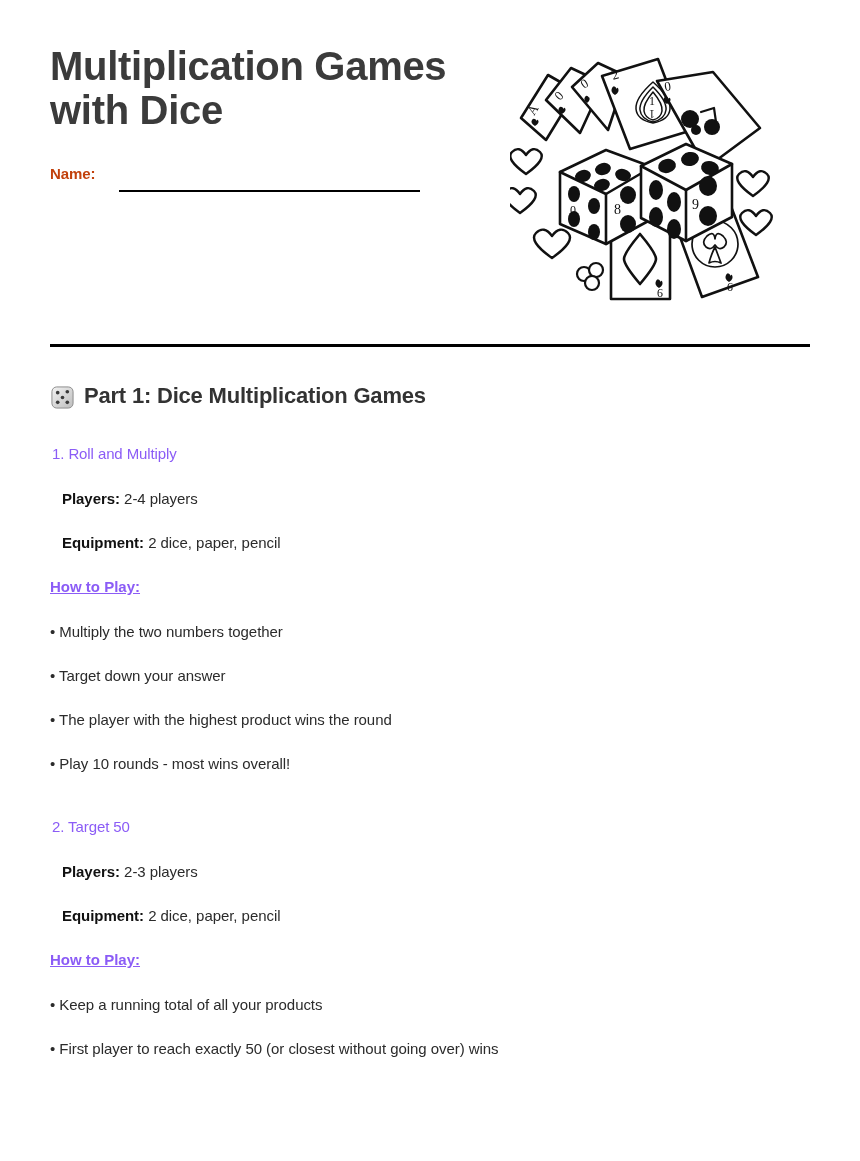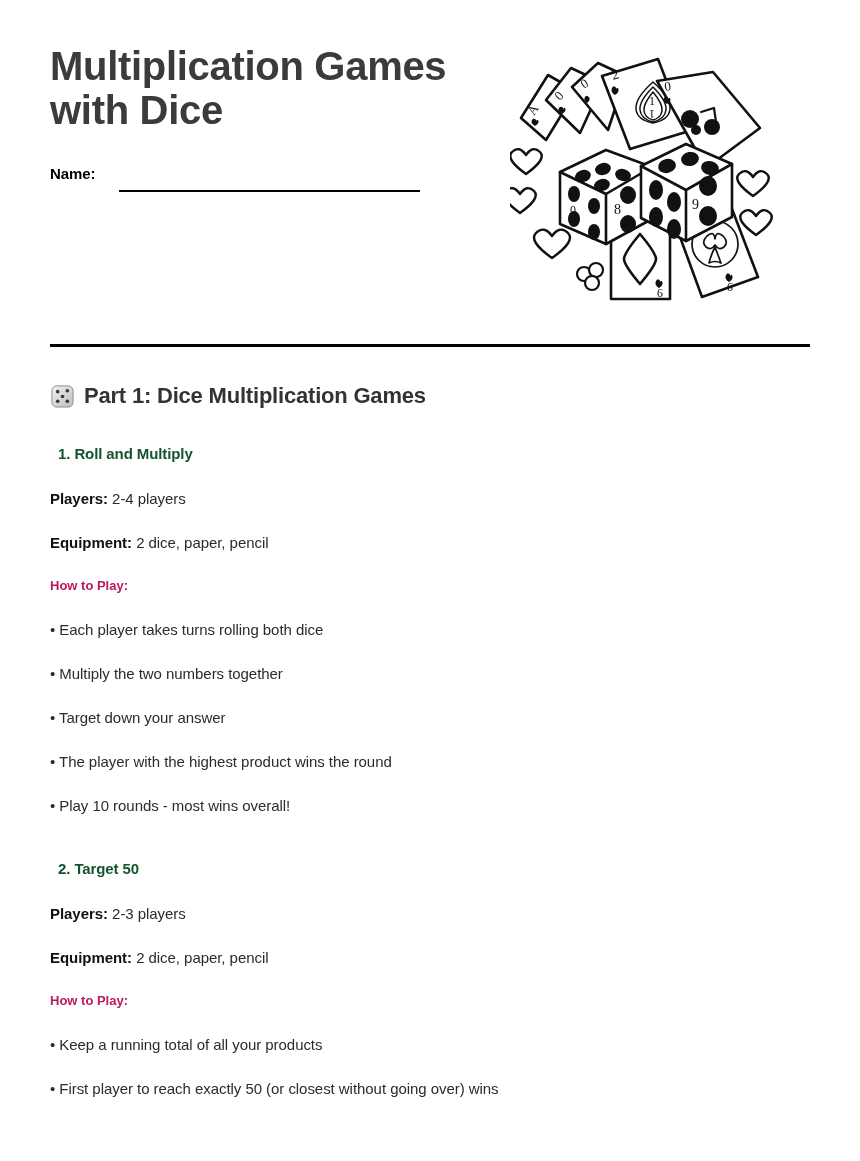--- a/index.html
+++ b/index.html
@@ -51,21 +51,21 @@
   .field-row {
     position: relative;
     height: 47px;
   }
   .field-label {
     position: absolute;
     left: 0;
     top: 3px;
     font-size: 15px;
     font-weight: bold;
-    color: #000000;
+    color: #c2410c;
     letter-spacing: -0.1px;
   }
   .field-line {
     position: absolute;
     left: 69px;
     top: 28px;
     width: 301px;
     height: 0;
     border-bottom: 2px solid #000000;
   }
@@ -96,62 +96,64 @@
 
   
   .content {
     position: absolute;
     left: 50px;
     top: 383px;
     width: 770px;
   }
   .section-head {
     display: flex;
-    align-items: flex-start;
+    align-items: center;
     gap: 9px;
     margin: 0 0 36px 0;
     font-size: 22px;
     font-weight: bold;
     color: #333333;
     letter-spacing: -0.2px;
   }
   .section-head .die-emoji {
     display: inline-block;
     width: 25px;
     height: 25px;
     flex: 0 0 auto;
     position: relative;
     top: 1px;
   }
   .section-head .die-emoji svg { display: block; width: 100%; height: 100%; }
 
   .game-title {
     font-size: 15px;
-    font-weight: bold;
-    color: #14532d;
-    margin: 0 0 28px 8px;
+    font-weight: normal;
+    color: #8b5cf6;
+    margin: 0 0 28px 2px;
     letter-spacing: -0.1px;
   }
   .game-title.spaced { margin-top: 46px; }
 
   .detail {
     font-size: 15px;
     color: #2b2b2b;
     margin: 0 0 27px 0;
     letter-spacing: -0.05px;
   }
   .detail .k {
     font-weight: bold;
     color: #111111;
+    margin-left: 12px;
   }
   .howto {
-    font-size: 13px;
-    font-weight: bold;
-    color: #be185d;
+    font-size: 15px;
+    font-weight: bold;
+    color: #8b5cf6;
     margin: 0 0 28px 0;
+    text-decoration: underline;
   }
   .bullet {
     font-size: 15px;
     color: #2b2b2b;
     margin: 0 0 27px 0;
     letter-spacing: -0.05px;
   }
   .bullet:last-child { margin-bottom: 0; }
 </style>
 </head>
@@ -333,21 +335,20 @@
         <span>2-4 players</span>
       </p>
 
       <p class="detail">
         <span class="k">Equipment:</span>
         <span>2 dice, paper, pencil</span>
       </p>
 
       <p class="howto">How to Play:</p>
 
-      <p class="bullet">• Each player takes turns rolling both dice</p>
       <p class="bullet">• Multiply the two numbers together</p>
       <p class="bullet">• Target down your answer</p>
       <p class="bullet">• The player with the highest product wins the round</p>
       <p class="bullet">• Play 10 rounds - most wins overall!</p>
     </div>
 
     <div>
       <p class="game-title spaced">2. Target 50</p>
 
       <p class="detail">

